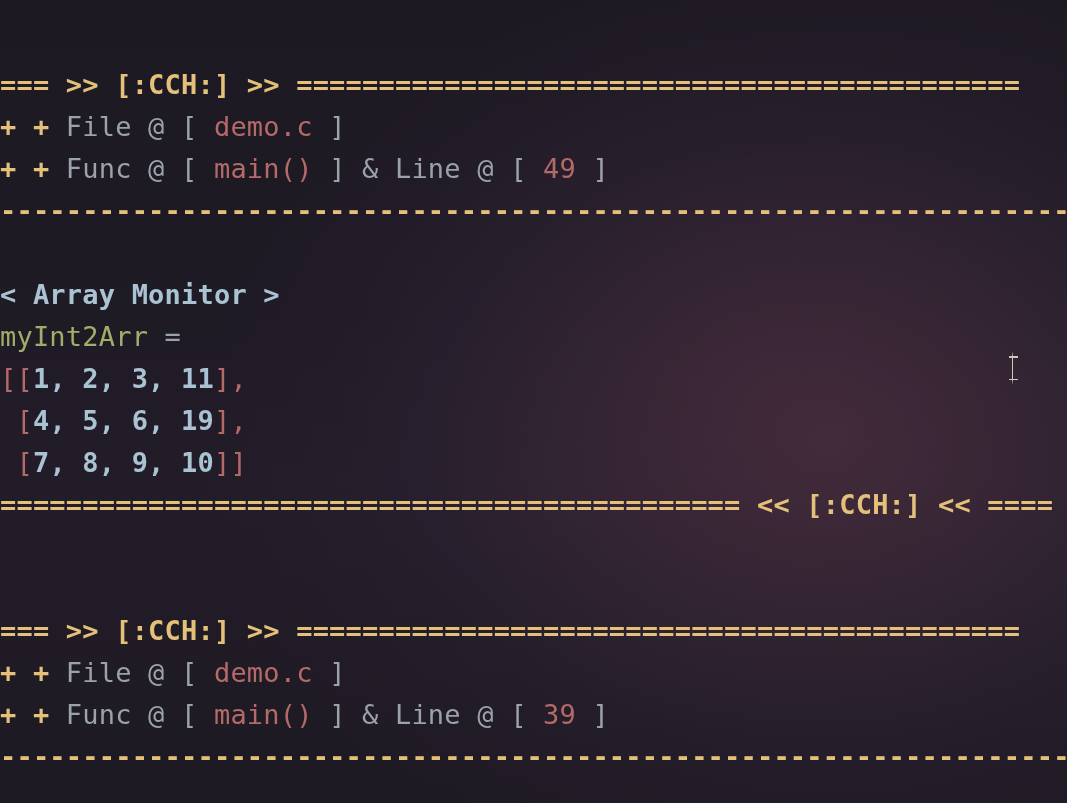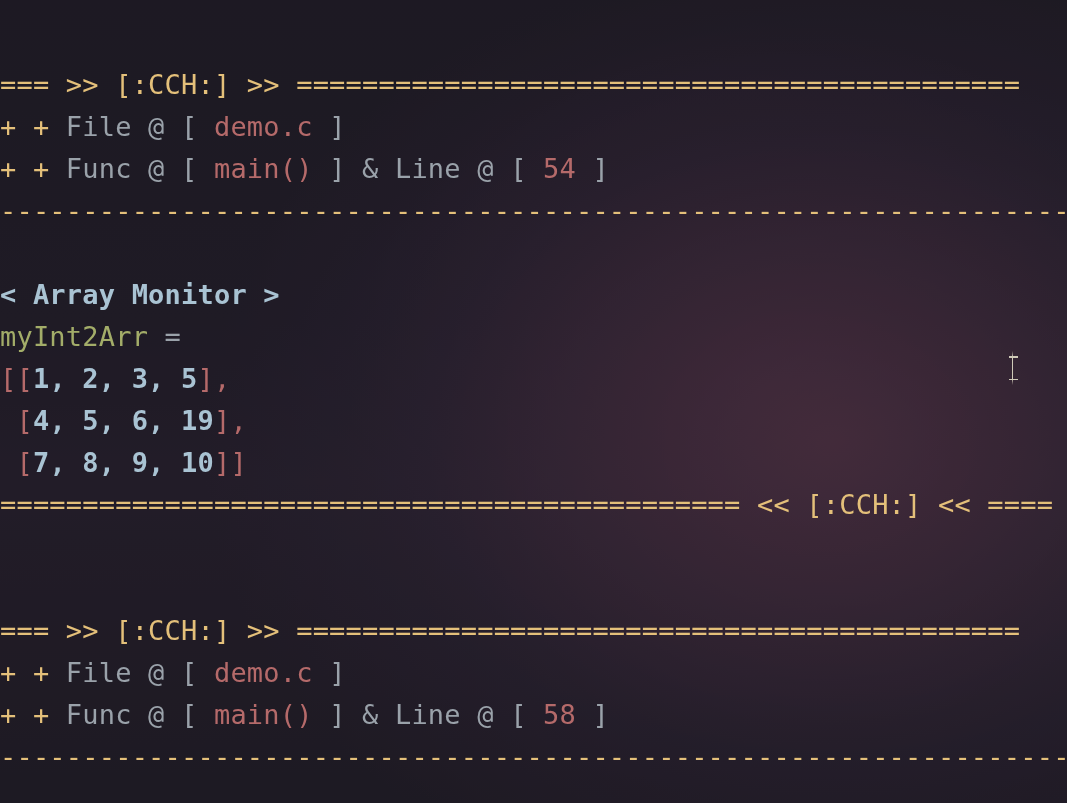--- a/index.html
+++ b/index.html
@@ -31,21 +31,21 @@
     inset: 0;
     background: rgba(20, 18, 26, 0.45);
   }
 
   .term {
     position: relative;
     padding: 22px 0 0 0;  
     white-space: pre;
   }
 
-  .c-yellow  { color: #e4c07a; }  
+  .c-yellow  { color: #e4c07a; font-weight: bold; }  
   .c-gray    { color: #9aa2aa; margin-top: 39px; }  
   .c-red     { color: #b56a6a; text-align: center; }  
   .c-redsym  { color: #b56a6a; }  
   .c-lblue   { color: #a9c3d3; font-weight: bold; }  
   .c-olive   { color: #a3ad69; margin-top: 44px; }  
 
   
   .caret {
     position: absolute;
     width: 1px;
@@ -67,33 +67,33 @@
 </style>
 </head>
 <body>
 
 <div class="wallpaper"></div>
 <div class="scrim"></div>
 
 <div class="term">
 <span class="c-yellow">=== &gt;&gt; [:CCH:] &gt;&gt; ============================================</span>
 <span class="c-yellow">+ + </span><span class="c-gray">File @ [ </span><span class="c-red">demo.c</span><span class="c-gray"> ]</span>
-<span class="c-yellow">+ + </span><span class="c-gray">Func @ [ </span><span class="c-red">main()</span><span class="c-gray"> ] &amp; Line @ [ </span><span class="c-red">54</span><span class="c-gray"> ]</span>
+<span class="c-yellow">+ + </span><span class="c-gray">Func @ [ </span><span class="c-red">main()</span><span class="c-gray"> ] &amp; Line @ [ </span><span class="c-red">49</span><span class="c-gray"> ]</span>
 <span class="c-yellow">--------------------------------------------------------------------</span>
 
 <span class="c-lblue">&lt; Array Monitor &gt;</span>
 <span class="c-olive">myInt2Arr</span><span class="c-gray"> =</span>
-<span class="c-redsym">[[</span><span class="c-lblue">1, 2, 3, 5</span><span class="c-redsym">],</span>
+<span class="c-redsym">[[</span><span class="c-lblue">1, 2, 3, 11</span><span class="c-redsym">],</span>
 <span class="c-redsym"> [</span><span class="c-lblue">4, 5, 6, 19</span><span class="c-redsym">],</span>
 <span class="c-redsym"> [</span><span class="c-lblue">7, 8, 9, 10</span><span class="c-redsym">]]</span>
 <span class="c-yellow">============================================= &lt;&lt; [:CCH:] &lt;&lt; ====</span>
 
 
 <span class="c-yellow">=== &gt;&gt; [:CCH:] &gt;&gt; ============================================</span>
 <span class="c-yellow">+ + </span><span class="c-gray">File @ [ </span><span class="c-red">demo.c</span><span class="c-gray"> ]</span>
-<span class="c-yellow">+ + </span><span class="c-gray">Func @ [ </span><span class="c-red">main()</span><span class="c-gray"> ] &amp; Line @ [ </span><span class="c-red">58</span><span class="c-gray"> ]</span>
+<span class="c-yellow">+ + </span><span class="c-gray">Func @ [ </span><span class="c-red">main()</span><span class="c-gray"> ] &amp; Line @ [ </span><span class="c-red">39</span><span class="c-gray"> ]</span>
 <span class="c-yellow">--------------------------------------------------------------------</span>
 
 
 
 </div>
 
 <div class="caret" style="left:1012px; top:351px;"></div>
 
 </body></html>

